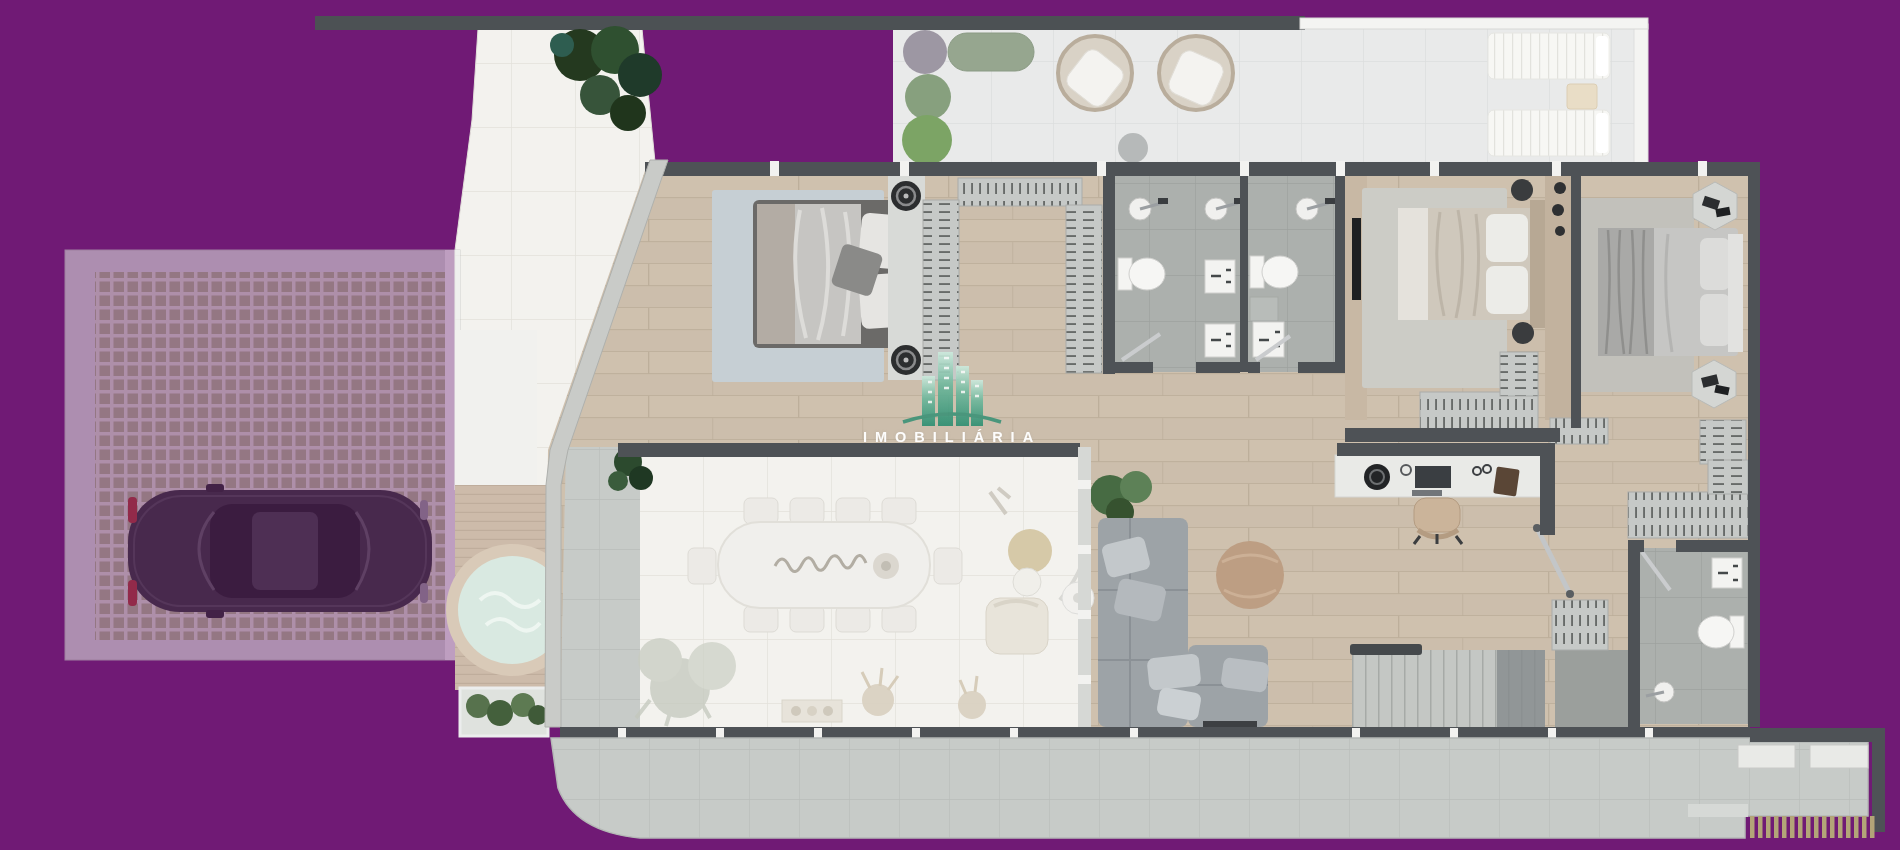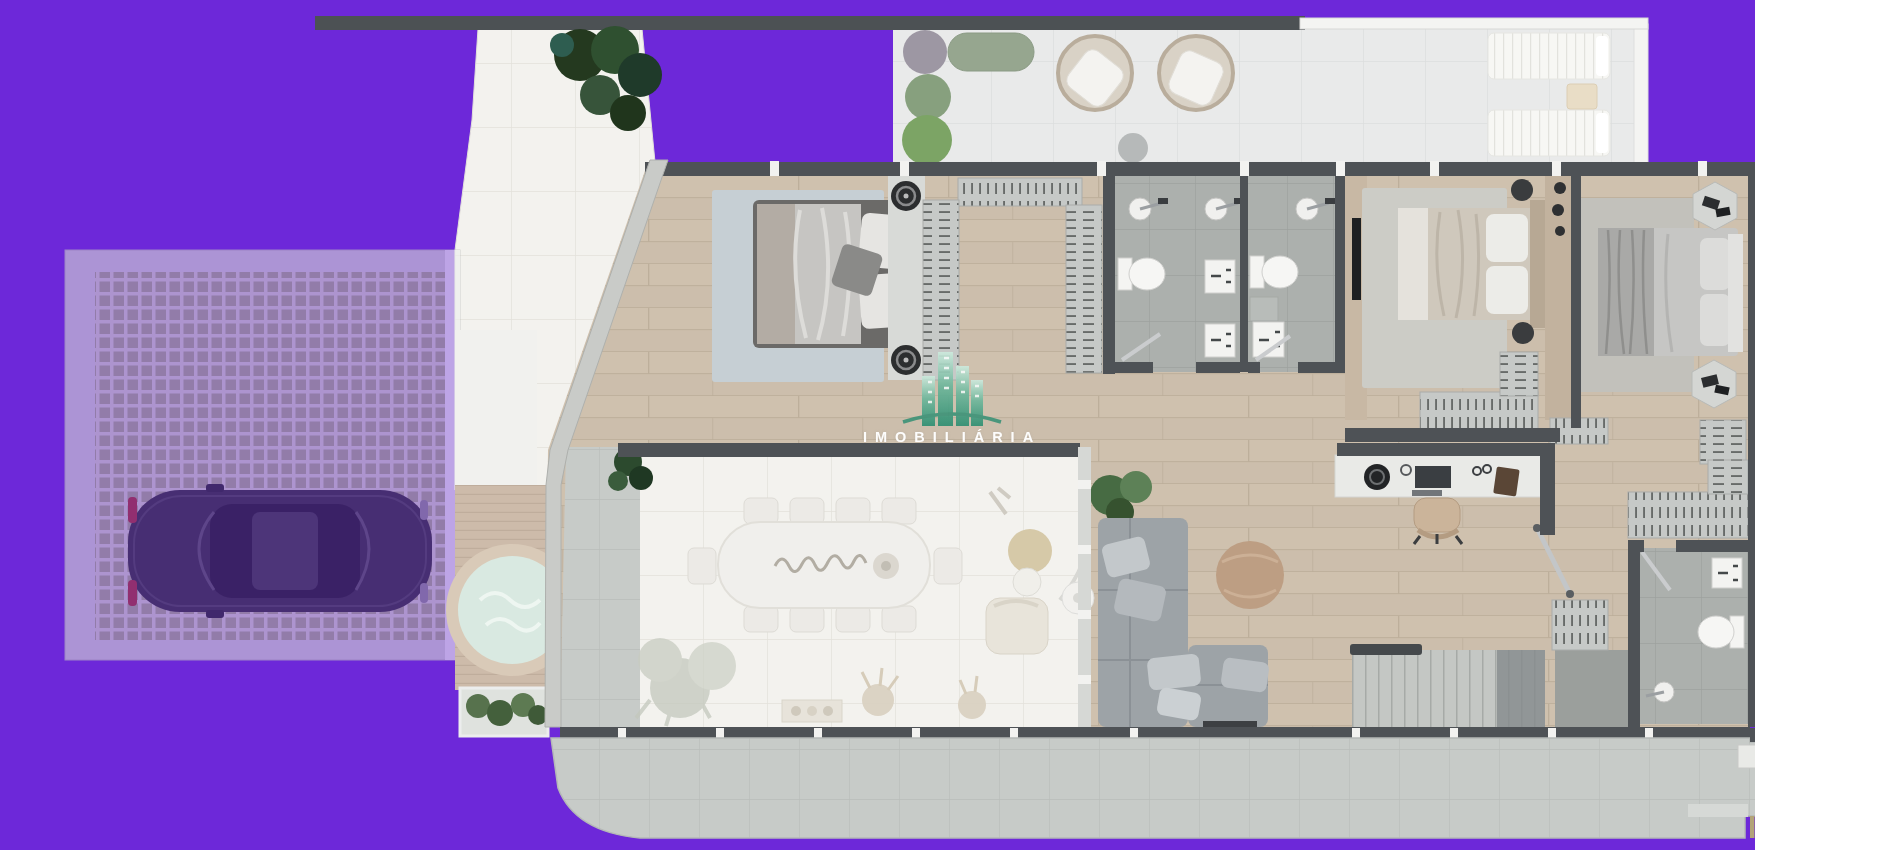--- a/index.html
+++ b/index.html
@@ -1,16 +1,16 @@
 <!DOCTYPE html>
 <html><head>
 <meta charset="utf-8">
 <style>
   html,body{margin:0;padding:0;background:#ffffff;}
-  #stage{position:relative;width:1755px;height:850px;background:#6d28d9;overflow:hidden;
+  #stage{position:relative;width:1900px;height:850px;background:#701a75;overflow:hidden;
          font-family:"Liberation Sans",sans-serif;}
   #plan-svg{position:absolute;left:0;top:0;}
   .wm{position:absolute;color:#fff;text-align:center;pointer-events:none;}
   #wm-top{left:812px;top:429px;width:280px;font-size:14.5px;font-weight:700;
           letter-spacing:8px;color:rgba(255,255,255,.97);
           text-shadow:0 0 3px rgba(150,150,150,.25);}
   #wm-main{left:800px;top:438px;width:304px;font-size:60px;font-weight:800;
            line-height:1;letter-spacing:-1px;color:rgba(255,255,255,.95);
            text-shadow:0 0 4px rgba(160,160,160,.25);}
 </style>

